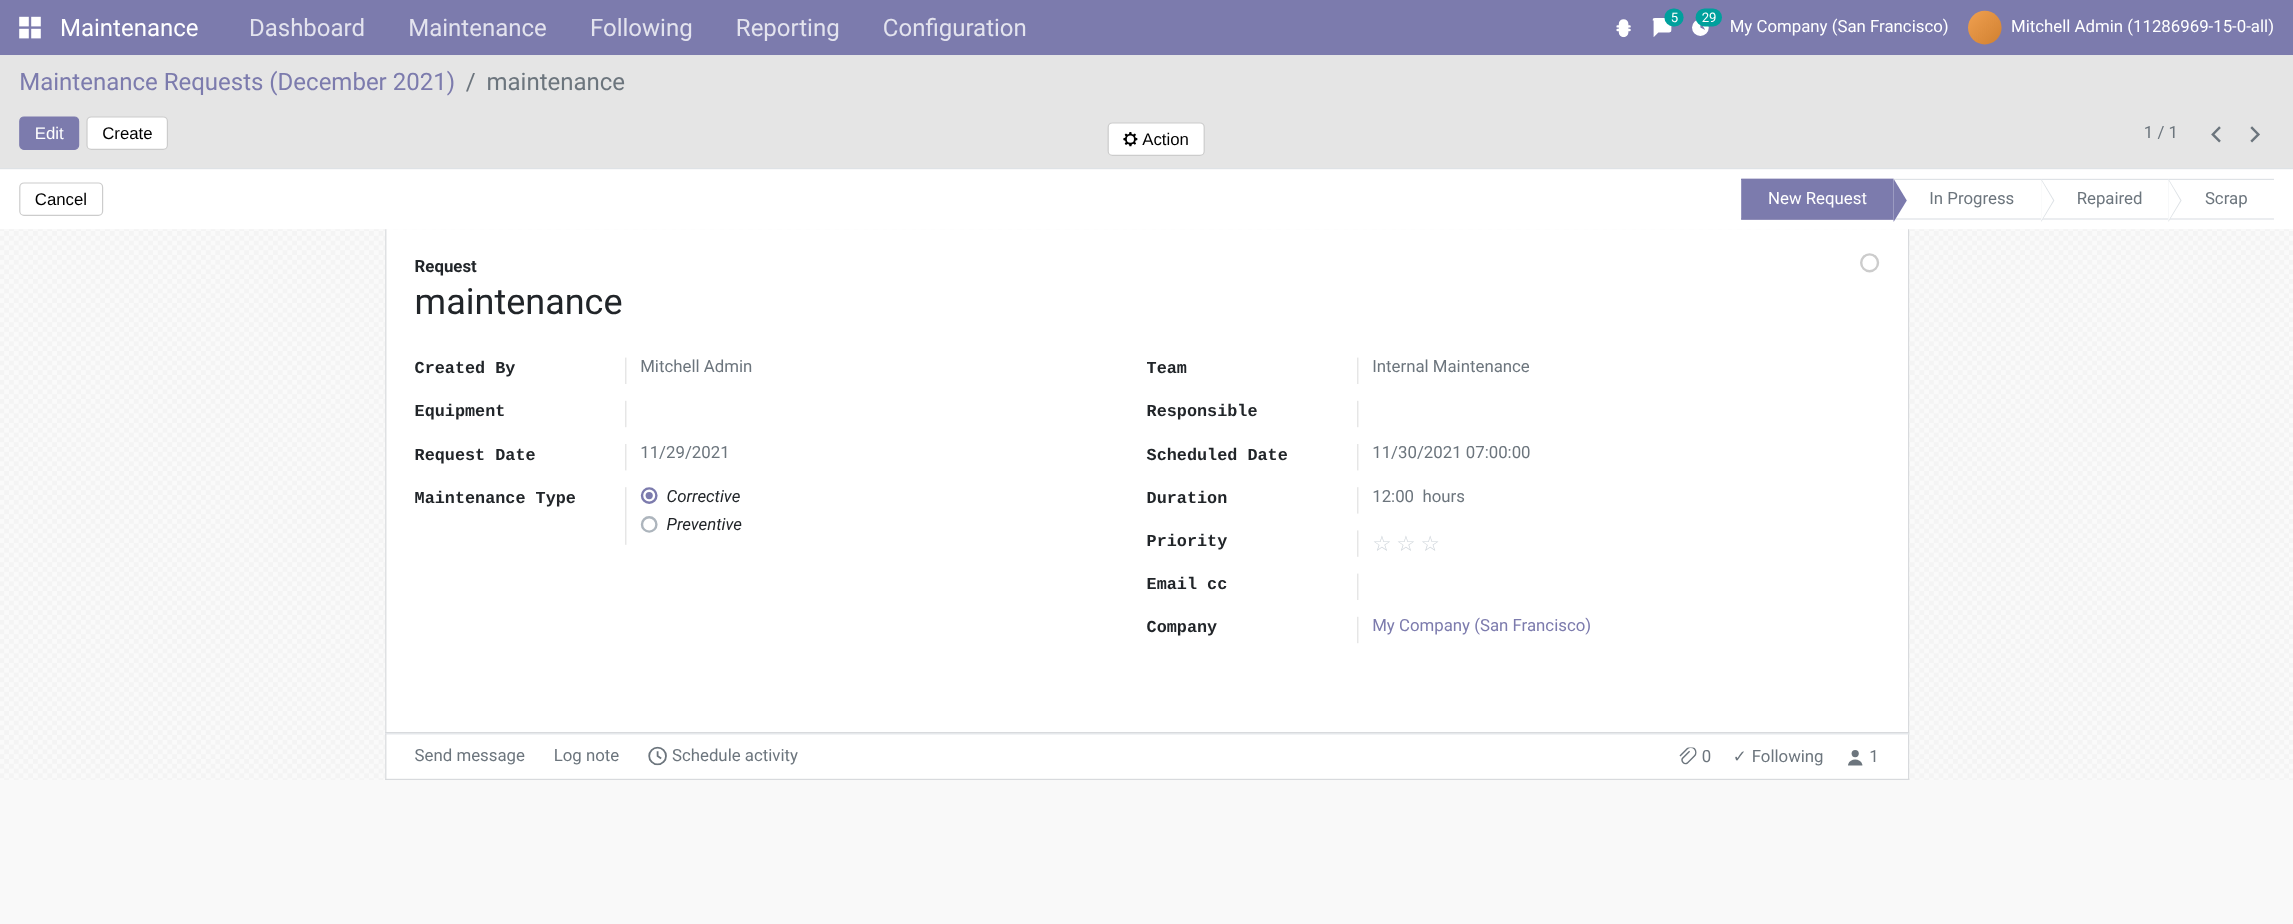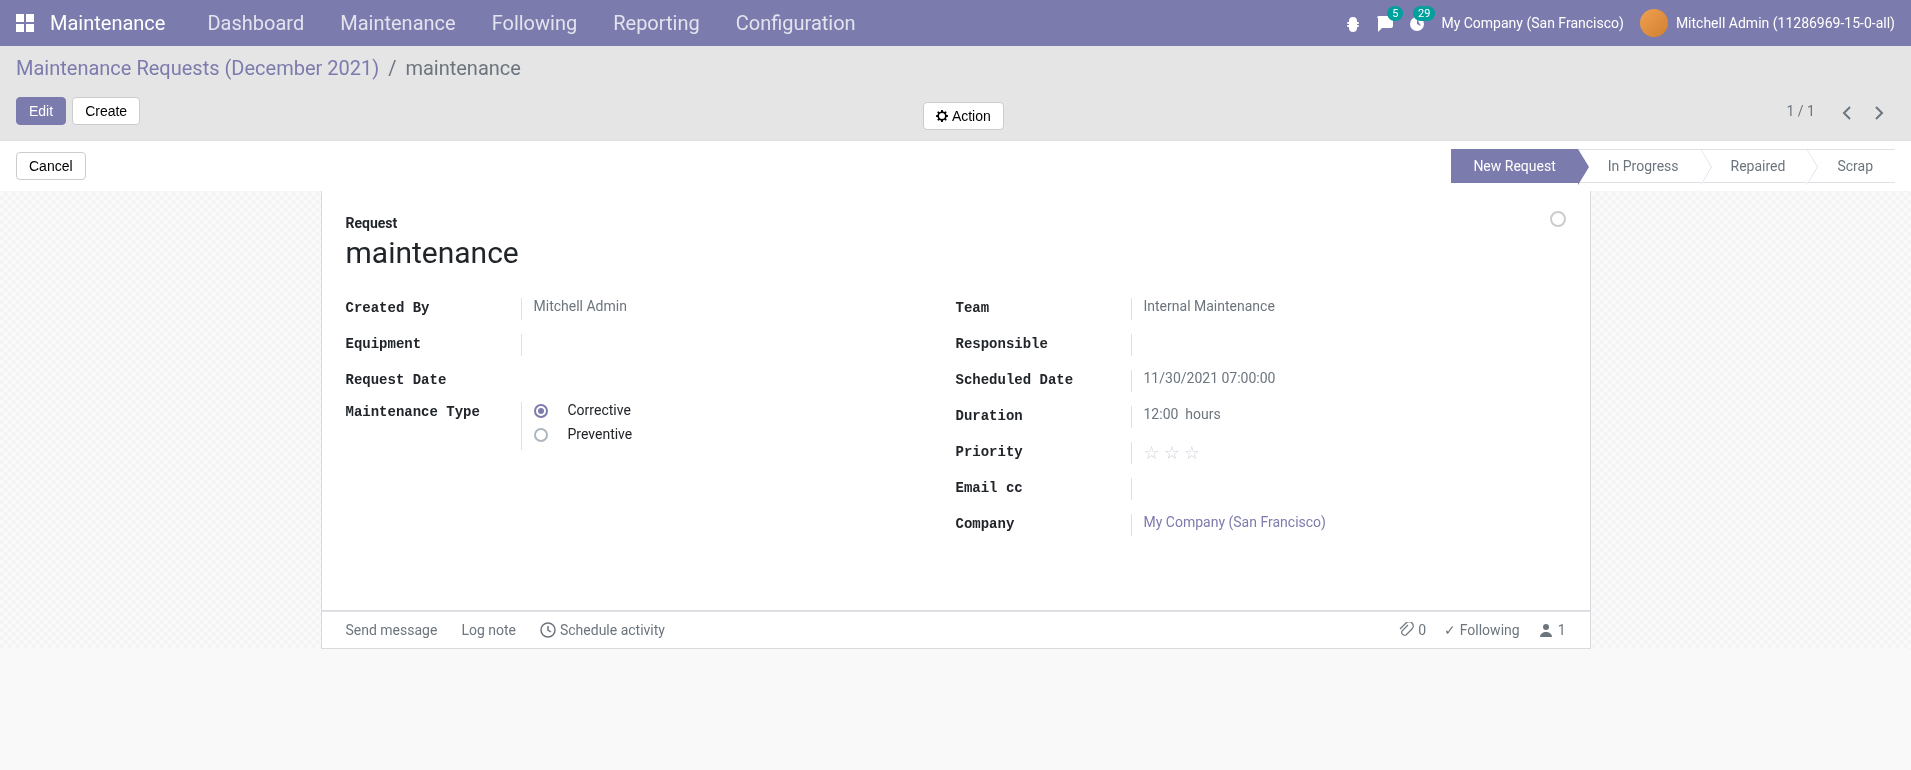--- a/index.html
+++ b/index.html
@@ -52,21 +52,21 @@
 .request-label { font-weight: 700; color: #212529; font-size: 14px; margin-bottom: 4px; }
 .request-title { font-size: 30px; color: #212529; font-weight: 400; margin-bottom: 28px; }
 
 .form-cols { display: flex; gap: 0; }
 .form-col { flex: 1; }
 .field-row { display: flex; margin-bottom: 14px; align-items: flex-start; }
 .field-label { width: 175px; font-weight: 700; color: #212529; padding-right: 10px; padding-top: 2px; font-family: Liberation Mono, monospace; }
 .field-value { flex: 1; border-left: 1px solid #e0e0e0; padding-left: 12px; color: #6c757d; min-height: 22px; }
 .form-col:nth-child(2) .field-label { width: 175px; }
 
-.radio-opt { display: flex; align-items: flex-end; gap: 20px; margin-bottom: 8px; color: #212529; }
+.radio-opt { display: flex; align-items: flex-start; gap: 8px; margin-bottom: 8px; color: #212529; font-style: italic; }
 .radio-circle { width: 14px; height: 14px; border: 2px solid #7C7BAD; border-radius: 50%; display: inline-flex; align-items: center; justify-content: center; }
 .radio-circle.checked::after { content: ""; width: 6px; height: 6px; background: #7C7BAD; border-radius: 50%; }
 .radio-circle.unchecked { border-color: #adb5bd; }
 
 .stars { display: flex; gap: 4px; }
 .star { color: #ced4da; font-size: 18px; cursor: pointer; }
 
 .link-val { color: #7C7BAD; cursor: pointer; }
 
 .chatter { background: white; max-width: 1270px; margin: 0 auto; border: 1px solid #d8dadd; border-top: 1px solid #dee2e6; padding: 10px 24px; display: flex; align-items: flex-start; color: #6c757d; font-size: 14px; }
@@ -182,20 +182,21 @@
         <div class="field-row">
           <div class="field-label">Created By</div>
           <div class="field-value">Mitchell Admin</div>
         </div>
         <div class="field-row">
           <div class="field-label">Equipment</div>
           <div class="field-value"></div>
         </div>
         <div class="field-row">
           <div class="field-label">Request Date</div>
+          <div class="field-value">11/29/2021</div>
         </div>
         <div class="field-row">
           <div class="field-label">Maintenance Type</div>
           <div class="field-value">
             <div class="radio-opt">
               <span class="radio-circle checked"></span>
               <span style="color:#212529">Corrective</span>
             </div>
             <div class="radio-opt">
               <span class="radio-circle unchecked"></span>

